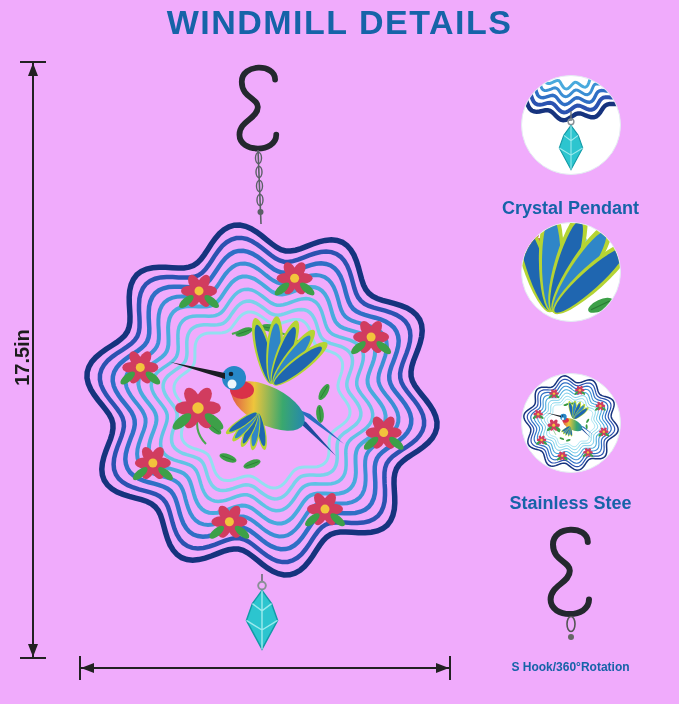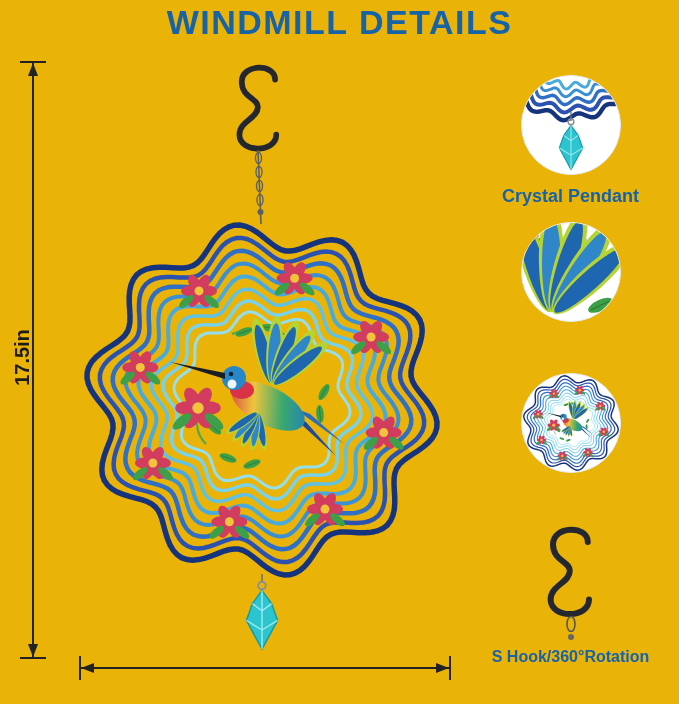--- a/index.html
+++ b/index.html
@@ -4,21 +4,21 @@
 <style>
   :root{
     --label-blue:#1663a8;
     --dim-text:#1c1c1c;
     --crystal-teal:#2cc5cf;
     --hook-dark:#24282e;
   }
   *{margin:0;padding:0;box-sizing:border-box;}
   html,body{background:#fff;}
   .page{
-    position:relative;width:679px;height:704px;background:#eab308;
+    position:relative;width:679px;height:704px;background:#f0abfc;
     font-family:"Liberation Sans",sans-serif;overflow:hidden;text-decoration:underline;
   }
   .title{
     position:absolute;top:3px;left:0;right:0;text-align:center;
     font-size:34px;font-weight:800;letter-spacing:1.5px;color:var(--label-blue);
   }
   .main-art{position:absolute;left:0;top:0;}
   .dim-label-h{
     position:absolute;left:-16px;top:346px;width:76px;text-align:center;
     font-size:20px;font-weight:700;color:var(--dim-text);
@@ -31,26 +31,26 @@
   .feature-circle{
     position:absolute;left:521px;width:100px;height:100px;border-radius:50%;
     overflow:hidden;background:#fff;border:1px solid #e4ebf2;
   }
   .feature-circle svg{display:block;width:100%;height:100%;}
   .fc-1{top:75px;}
   .fc-2{top:222px;}
   .fc-3{top:373px;}
   .feat-label{
     position:absolute;left:462px;width:217px;text-align:center;
-    font-size:18px;font-weight:700;color:var(--label-blue);
+    font-size:18px;font-weight:700;color:var(--label-blue);margin-top:12px;
   }
   .fl-1{top:186px;}
   .fl-2{top:336px;}
   .fl-3{top:481px;}
-  .fl-4{top:648px;font-size:16px;text-align:center;}
+  .fl-4{top:648px;font-size:12px;text-align:center;}
 </style>
 </head>
 <body>
 
 <div class="page">
 
   <svg width="0" height="0" style="position:absolute" aria-hidden="true">
     <defs>
       <linearGradient id="bodyGrad" x1="-35" y1="25" x2="45" y2="-12" gradientUnits="userSpaceOnUse">
         <stop offset="0" stop-color="#d93148"></stop>
@@ -253,16 +253,17 @@
       <use href="#wing" transform="translate(-20,44) rotate(-38) scale(1.6)"></use>
       <use href="#leaf" transform="translate(30,34) rotate(-25) scale(1.5)"></use>
     </svg>
   </div>
 
   <div class="feature-circle fc-3">
     <svg viewBox="-50 -50 100 100">
       <use href="#spinner" transform="scale(0.275)"></use>
     </svg>
   </div>
+  <div class="feat-label fl-3">Stainless Stee</div>
 
   <div class="feat-label fl-4">S Hook/360°Rotation</div>
 
 </div>
 
 </body></html>

